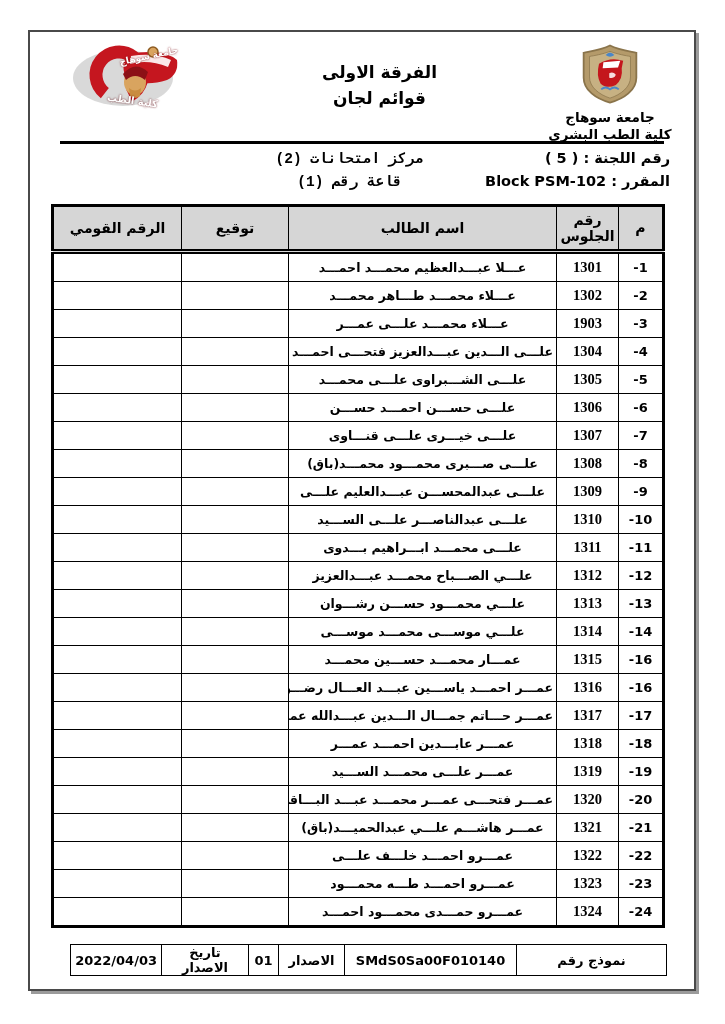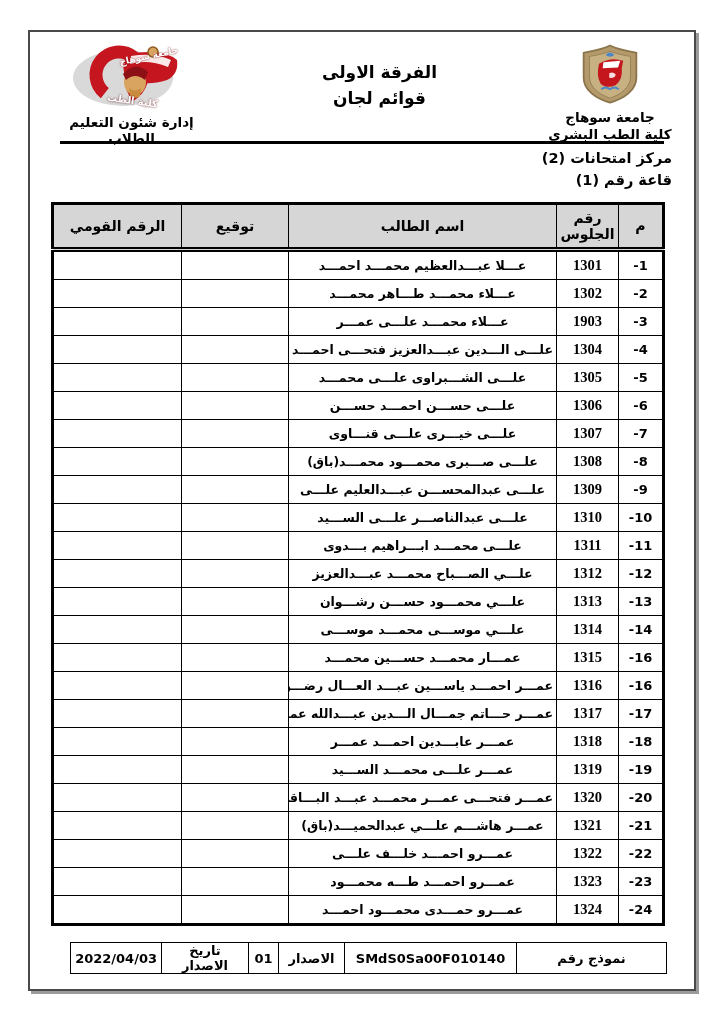--- a/index.html
+++ b/index.html
@@ -13,21 +13,21 @@
   .hdr-uni{width:140px;text-align:center;}
   .hdr-titles{flex:1;text-align:center;font-weight:bold;font-size:17px;line-height:1.5;padding-top:16px;}
   .hdr-admin{width:175px;text-align:center;}
   .uni-caption{font-weight:bold;font-size:13.5px;line-height:1.25;margin-top:1px;}
   .admin-caption{font-weight:bold;font-size:13.5px;margin-top:2px;}
   .hdr-rule{border-bottom:3px solid #000;margin:3px 30px 0;}
   
   .info{padding:6px 22px 4px;font-weight:bold;font-size:14.5px;}
   .info-row{display:grid;grid-template-columns:38% 28% 34%;margin-bottom:6px;align-items:baseline;}
   .i-right{text-align:right;padding-right:2px;}
-  .i-center{}
+  .i-center{text-align:center;font-family:Liberation Mono, monospace;}
   .i-left{text-align:left;padding-left:48px;}
   
   table.roster{border-collapse:collapse;table-layout:fixed;width:611px;margin:4px 29px 0 0;
     border:3px solid #000;}
   .roster th{background:#d6d6d6;border:1px solid #000;border-bottom:5px double #000;
     font-weight:bold;font-size:14px;height:42px;padding:0;line-height:1.15;}
   .roster td{border:1px solid #000;height:27px;padding:0 3px;text-align:center;vertical-align:middle;}
   .cell-index{direction:ltr;font-weight:bold;font-size:13px;}
   .cell-seat{direction:ltr;font-weight:bold;font-size:14.5px;font-family:Liberation Serif, serif;}
   .cell-name{font-weight:bold;font-size:12.5px;white-space:nowrap;overflow:hidden;}
@@ -80,31 +80,32 @@
           <path d="M70 10 q36 -6 50 6 q2 14 -10 20 q-26 8 -42 -4 q-4 -12 2 -22 z" fill="#c5161f"></path>
           <path d="M74 12 q24 -4 40 4 l-3 7 q-20 -8 -38 -3 z" fill="#ffffff" opacity="0.9"></path>
           <ellipse cx="78" cy="38" rx="11" ry="13" fill="#d9a45f"></ellipse>
           <path d="M66 30 q12 -14 25 -2 l-3 8 q-10 -8 -19 0 z" fill="#8c1016"></path>
           <path d="M72 44 q6 5 12 0 l-1 8 q-5 4 -10 0 z" fill="#c98c3f"></path>
           <circle cx="96" cy="8" r="5" fill="#d9a45f" stroke="#8c5a20" stroke-width="1.5"></circle>
         </svg>
         <span class="crescent-top-text">جامعة سوهاج</span>
         <span class="crescent-bottom-text">كلية الطب</span>
       </span>
-      <div class="admin-caption">إدارة شئون التعليم الطلاب</div>
     </div>
   </div>
 
   <div class="hdr-rule"></div>
 
   <div class="info">
     <div class="info-row">
+      <span class="i-right">رقم اللجنة : ( 5 )</span>
       <span class="i-center">مركز امتحانات (2)</span>
     </div>
     <div class="info-row">
+      <span class="i-right">المقرر : Block PSM-102</span>
       <span class="i-center">قاعة رقم (1)</span>
     </div>
   </div>
 
   <table class="roster">
     <colgroup>
       <col style="width:45px">
         <col style="width:62px">
         <col style="width:268px">
       <col style="width:107px">

